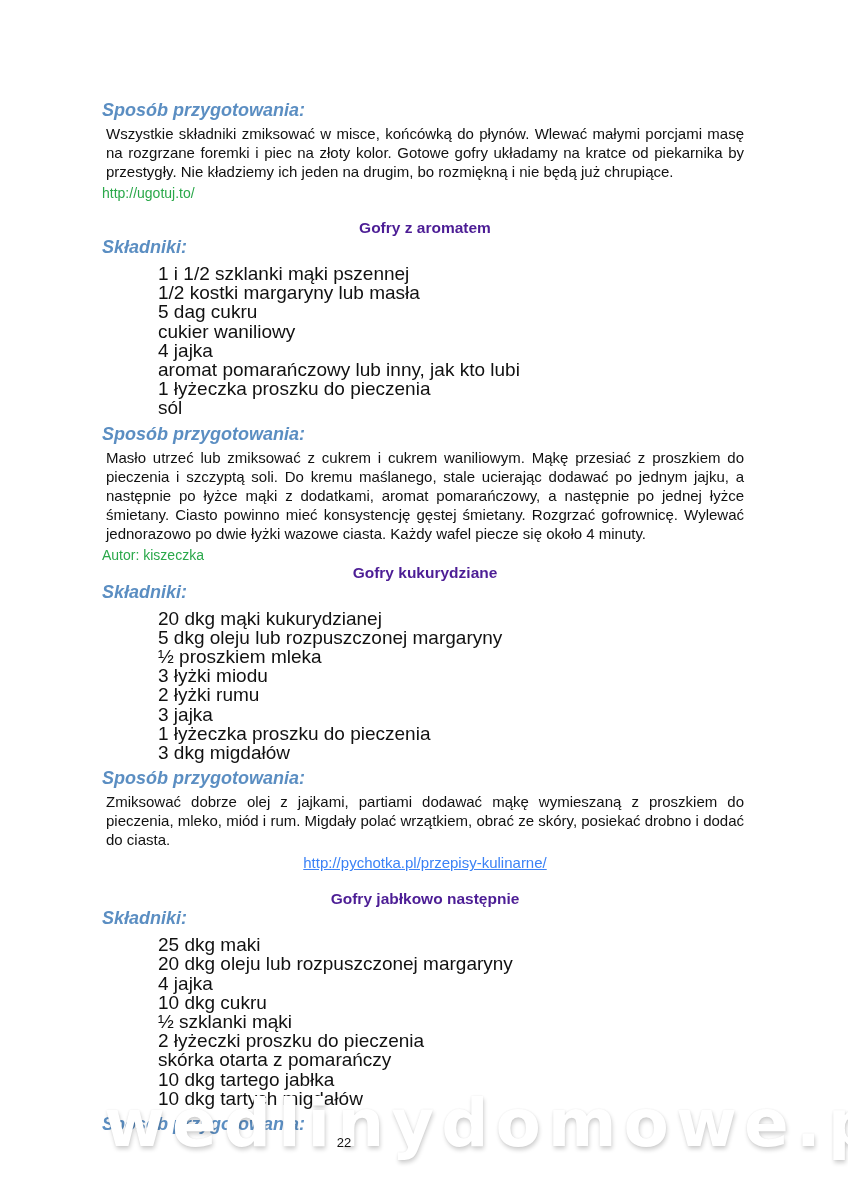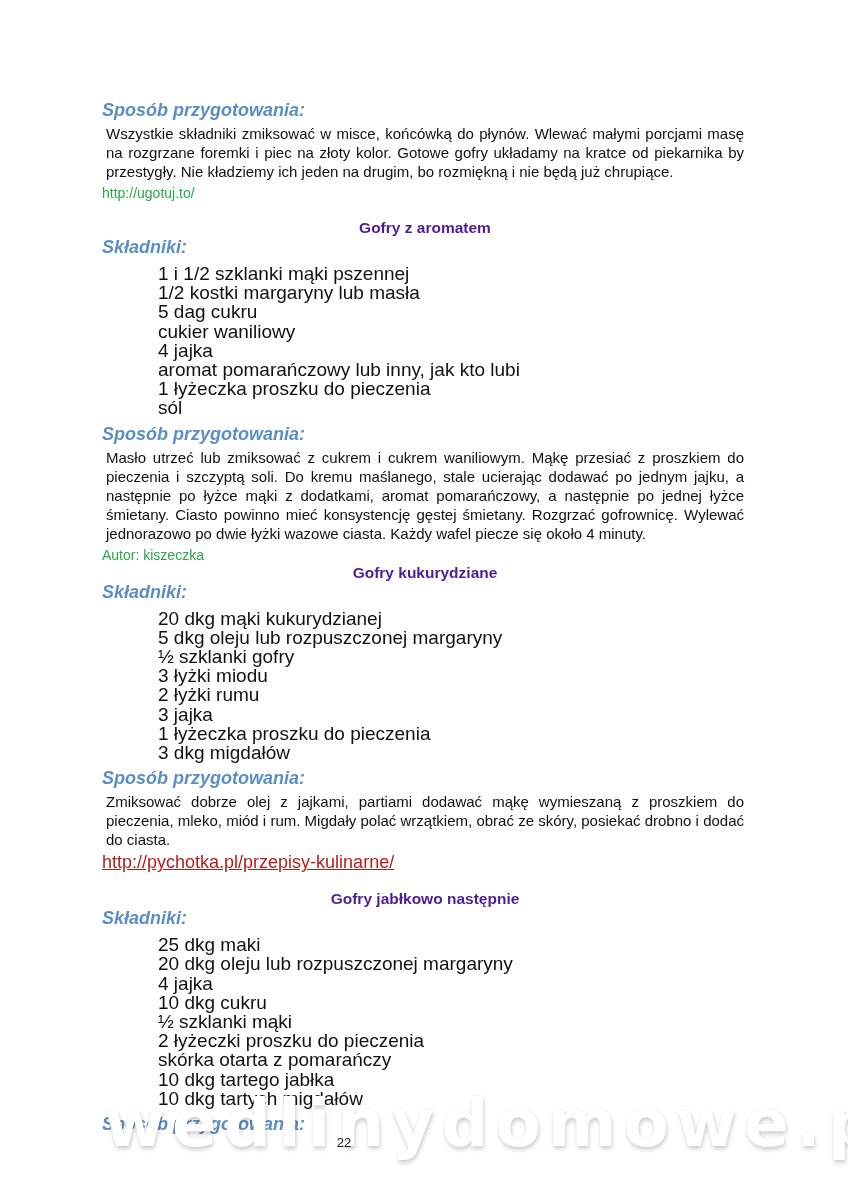--- a/index.html
+++ b/index.html
@@ -2,21 +2,21 @@
 <html><head>
 <meta charset="utf-8">
 <style>
   html, body { margin: 0; padding: 0; background: #ffffff; }
   body { width: 848px; height: 1200px; position: relative; overflow: hidden;
          font-family: "Liberation Sans", sans-serif; color: #111; }
   .page { position: absolute; left: 102px; top: 101px; width: 646px; }
   .label { color: #5b8ec2; font-weight: bold; font-style: italic; font-size: 18px; line-height: 19px; }
   .para { font-size: 15px; line-height: 19px; text-align: justify; margin: 4px; }
   .src { color: #2aa84a; font-size: 14px; line-height: 16px; }
-  .src-link { color: #b91c1c; font-size: 18px; line-height: 19px; text-decoration: underline; }
+  .src-link { color: #3b82f6; font-size: 15px; line-height: 19px; text-decoration: underline; text-align: center; }
   .title { color: #4c1d95; font-weight: bold; font-size: 15.5px; text-align: center; line-height: 20px; }
   .ing { list-style: none; margin: 7px; padding: 0 0 0 49px; font-size: 19px; line-height: 19.2px; }
   .ing li { margin: 0; }
   .watermark { position: absolute; left: 104px; top: 1085px; width: 650px; text-align: center;
                font-family: "DejaVu Sans", sans-serif; font-weight: bold; font-size: 66px; letter-spacing: 7px;
                color: #ffffff; text-shadow: 1px 3px 4px rgba(0,0,0,0.18), 0 0 2px rgba(0,0,0,0.08); }
   .pagenum { position: absolute; left: 0; width: 688px; top: 1135px; text-align: center; font-size: 13px; color: #111; }
 </style>
 </head>
 <body>
@@ -41,21 +41,21 @@
   </ul>
   <div class="label">Sposób przygotowania:</div>
   <p class="para">Masło utrzeć lub zmiksować z cukrem i cukrem waniliowym. Mąkę przesiać z proszkiem do pieczenia i szczyptą soli. Do kremu maślanego, stale ucierając dodawać po jednym jajku, a następnie po łyżce mąki z dodatkami, aromat pomarańczowy, a następnie po jednej łyżce śmietany. Ciasto powinno mieć konsystencję gęstej śmietany. Rozgrzać gofrownicę. Wylewać jednorazowo po dwie łyżki wazowe ciasta. Każdy wafel piecze się około 4 minuty.</p>
   <div class="src">Autor: kiszeczka</div>
 
   <div class="title">Gofry kukurydziane</div>
   <div class="label">Składniki:</div>
   <ul class="ing">
     <li>20 dkg mąki kukurydzianej</li>
     <li>5 dkg oleju lub rozpuszczonej margaryny</li>
-    <li>½ szklanki gofry</li>
+    <li>½ proszkiem mleka</li>
     <li>3 łyżki miodu</li>
     <li>2 łyżki rumu</li>
     <li>3 jajka</li>
     <li>1 łyżeczka proszku do pieczenia</li>
     <li>3 dkg migdałów</li>
   </ul>
   <div class="label">Sposób przygotowania:</div>
   <p class="para">Zmiksować dobrze olej z jajkami, partiami dodawać mąkę wymieszaną z proszkiem do pieczenia, mleko, miód i rum. Migdały polać wrzątkiem, obrać ze skóry, posiekać drobno i dodać do ciasta.</p>
   <div class="src-link">http://pychotka.pl/przepisy-kulinarne/</div>
 

